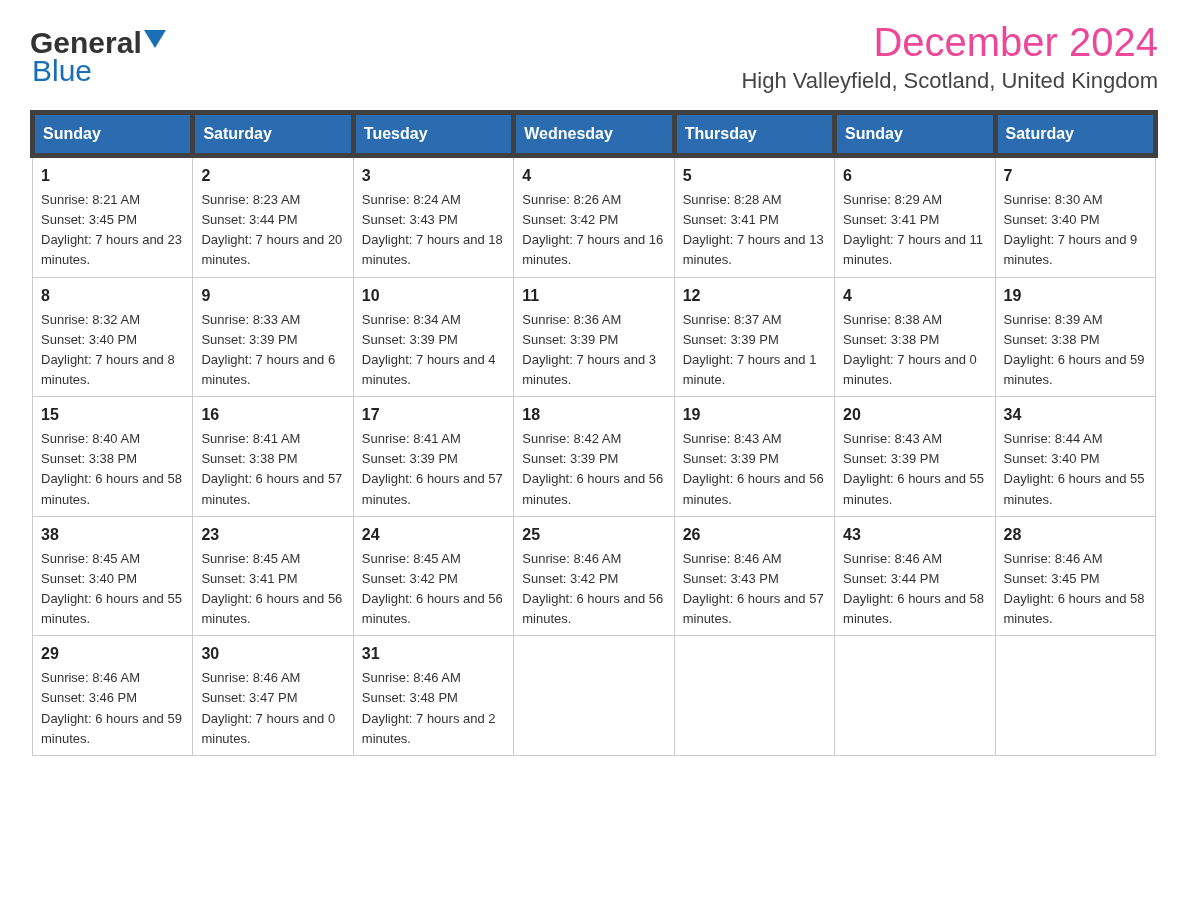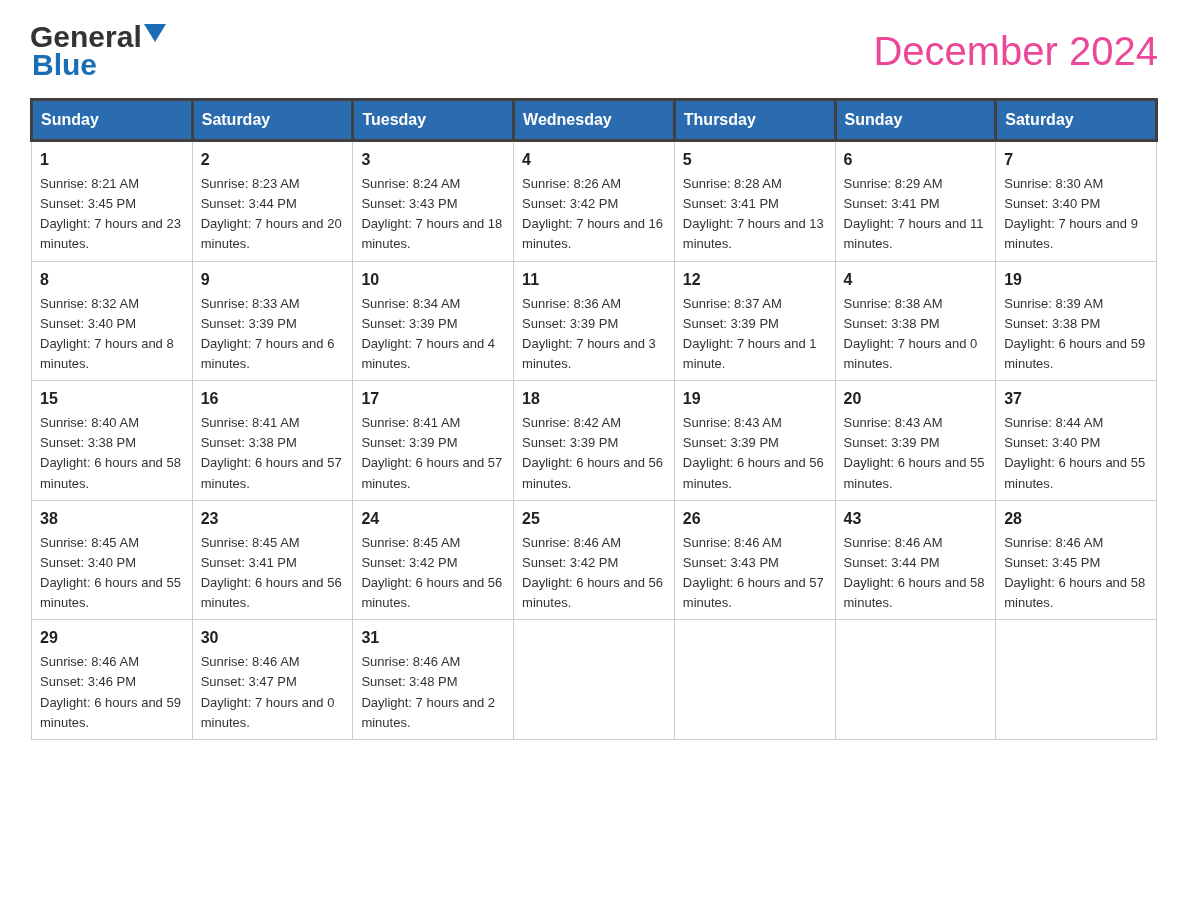--- a/index.html
+++ b/index.html
@@ -40,21 +40,21 @@
       border-collapse: collapse;
       border: 1px solid #aaa;
     }
     .calendar-table th {
       background-color: #2b6cb0;
       color: #fff;
       padding: 10px 8px;
       font-size: 16px;
       font-weight: bold;
       text-align: left;
-      border: 3px solid #404040;
+      border: 5px solid #404040;
     }
     .calendar-table td {
       vertical-align: top;
       padding: 6px 8px;
       border: 1px solid #ccc;
       width: 14.28%;
       min-height: 90px;
       font-size: 13px;
       color: #333;
       line-height: 1.5;
@@ -79,24 +79,25 @@
 <body>
 
 <div class="header-area">
   <div class="logo">
     <div style="display:flex; align-items:center;">
       <span style="font-size:30px; font-weight:bold; color:#333; font-family:Arial,sans-serif;">General</span>
       <svg width="22" height="22" viewBox="0 0 22 22" style="margin-left:2px; margin-top:-4px;">
         <polygon points="0,0 22,0 11,18" fill="#1a6eb5"></polygon>
       </svg>
     </div>
-    <div style="font-size:30px; font-weight:bold; color:#1a6eb5; font-family:Arial,sans-serif; margin-top:-6px; margin-left:2px;">Blue</div>
+    <div style="font-size:30px; font-weight:normal; color:#1a6eb5; font-family:Arial,sans-serif; margin-top:-6px; margin-left:2px;">Blue</div>
   </div>
   <div class="title-area">
     <div class="month-title">December 2024</div>
+    <div class="location-title">High Valleyfield, Scotland, United Kingdom</div>
   </div>
 </div>
 
 <table class="calendar-table">
   <thead>
     <tr>
     <th>Sunday</th>
         <th>Saturday</th>
         <th>Tuesday</th>
         <th>Wednesday</th>
@@ -185,21 +186,21 @@
       </td>
         <td>
         <span class="day-number">19</span>
         <span class="day-info">Sunrise: 8:43 AM<br>Sunset: 3:39 PM<br>Daylight: 6 hours and 56 minutes.</span>
       </td>
         <td>
         <span class="day-number">20</span>
         <span class="day-info">Sunrise: 8:43 AM<br>Sunset: 3:39 PM<br>Daylight: 6 hours and 55 minutes.</span>
       </td>
         <td>
-        <span class="day-number">37</span>
+        <span class="day-number">34</span>
         <span class="day-info">Sunrise: 8:44 AM<br>Sunset: 3:40 PM<br>Daylight: 6 hours and 55 minutes.</span>
       </td>
       </tr>
       <tr>
         <td>
         <span class="day-number">38</span>
         <span class="day-info">Sunrise: 8:45 AM<br>Sunset: 3:40 PM<br>Daylight: 6 hours and 55 minutes.</span>
       </td>
         <td>
         <span class="day-number">23</span>

